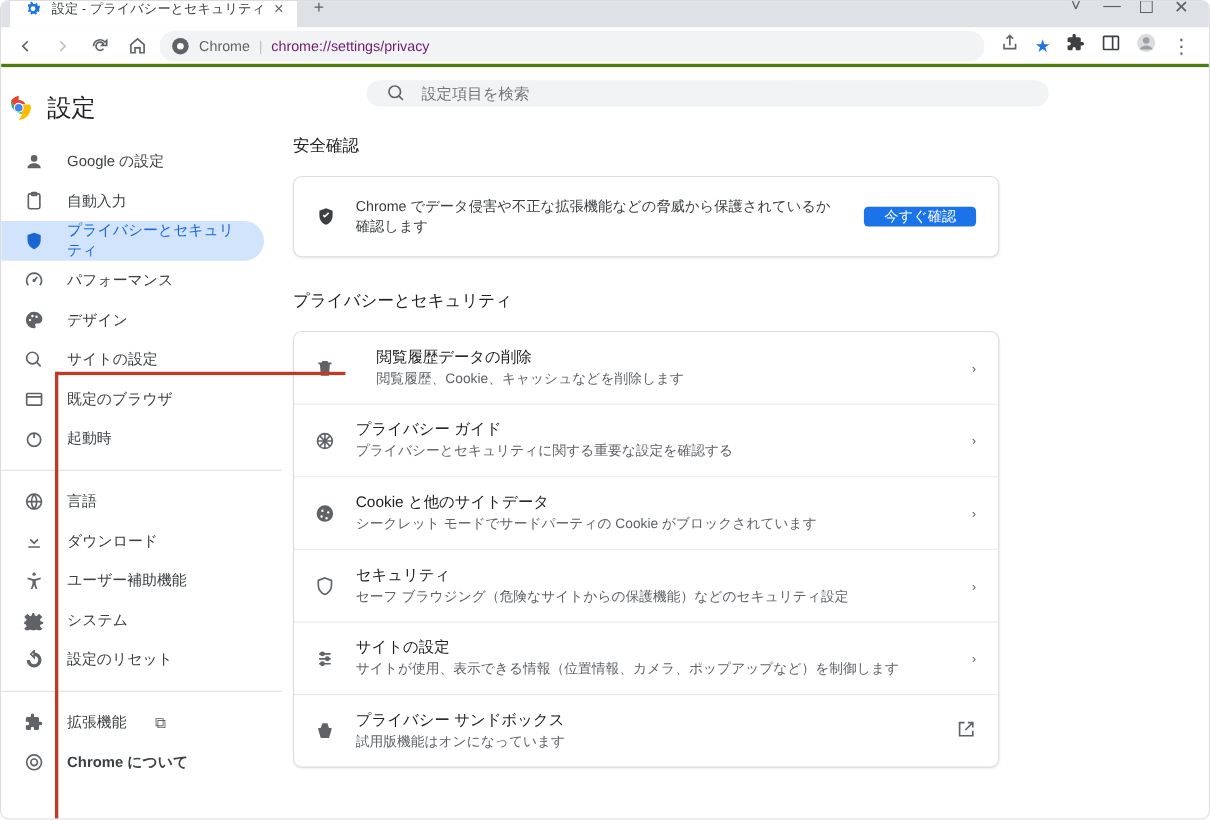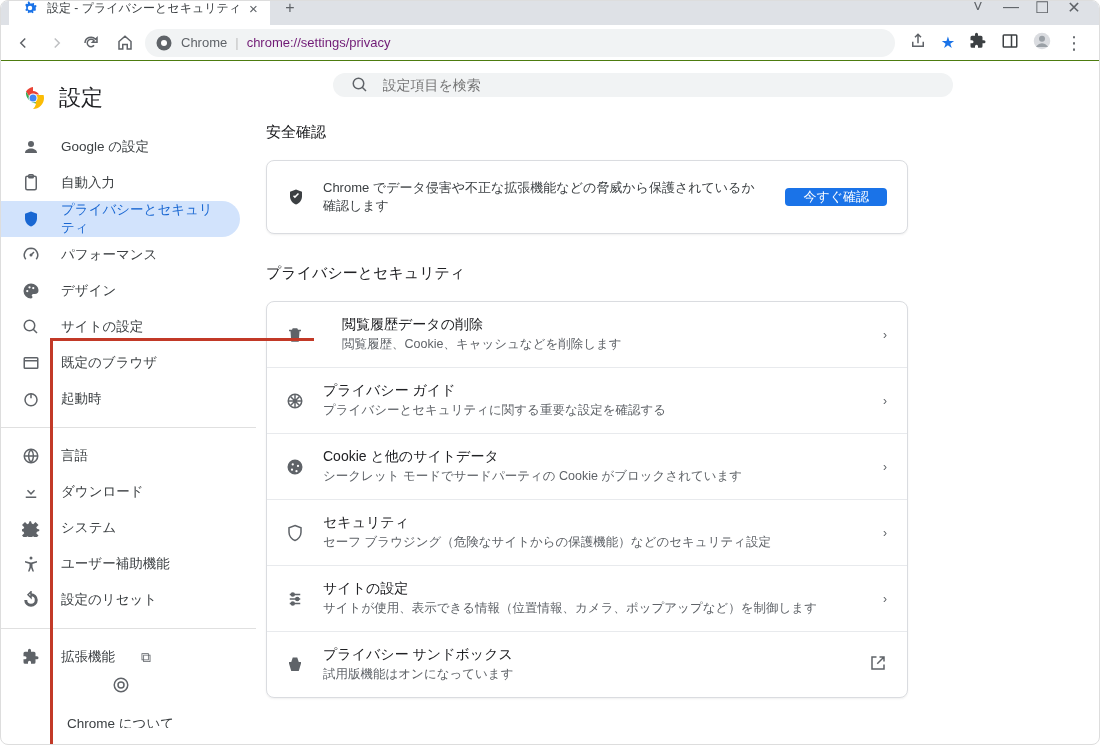--- a/index.html
+++ b/index.html
@@ -3,38 +3,38 @@
 <meta charset="utf-8">
 <style>
 * { box-sizing: border-box; margin: 0; padding: 0; font-family: "Segoe UI", Arial, sans-serif; }
 body { width: 1100px; height: 745px; background: #fff; overflow: hidden; position: relative; border: 1px solid #ddd; border-radius: 8px; }
 .titlebar { height: 24px; display: flex; align-items: flex-end; background: #dee1e6; }
 .tab { height: 34px; margin-left: 8px; background: #fff; border-radius: 8px 8px 0 0; display: flex; align-items: center; padding: 0 12px; min-width: 220px; font-size: 12px; color: #3c4043; gap: 8px; }
 .tab-close { margin-left: auto; color: #5f6368; font-size: 15px; }
 .newtab { width: 28px; height: 28px; display: flex; align-items: center; justify-content: center; color: #5f6368; margin-left: 6px; font-size: 16px; margin-bottom: 3px; }
 .wincontrols { margin-left: auto; display: flex; gap: 18px; padding: 0 18px 8px 0; color: #5f6368; }
 .wincontrols span { width: 14px; text-align: center; }
-.toolbar { height: 36px; display: flex; align-items: center; padding: 0 8px; gap: 6px; background: #fff; border-bottom: 1px solid #4d7c0f; }
+.toolbar { height: 36px; display: flex; align-items: center; padding: 0 8px; gap: 6px; background: #fff; border-bottom: 3px solid #4d7c0f; }
 .tb-btn { width: 28px; height: 28px; display: flex; align-items: center; justify-content: center; color: #5f6368; border-radius: 50%; }
 .addr-wrap { flex: 1; display: flex; align-items: center; height: 28px; background: #f1f3f4; border-radius: 14px; padding: 0 10px; font-size: 13px; color: #5f6368; gap: 8px; }
 .addr-sep { color: #c0c0c0; }
 .addr-url { color: #701a75; }
 .tb-icons { display: flex; align-items: center; gap: 14px; padding: 0 8px; color: #5f6368; }
 .tb-icons .star { color: #1a73e8; }
 .content { display: flex; height: calc(100% - 76px); }
 .sidebar { width: 255px; padding-top: 12px; overflow-y: auto; }
-.side-head { display: flex; align-items: center; gap: 14px; padding: 10px 20px 16px; }
+.side-head { display: flex; align-items: center; gap: 14px; padding: 10px 4px 16px; }
 .side-head h1 { font-size: 22px; font-weight: 400; color: #202124; }
 .chrome-logo { width: 24px; height: 24px; }
 .side-item { display: flex; align-items: center; gap: 20px; padding: 0 20px; height: 36px; font-size: 13.5px; color: #3c4043; border-radius: 0 18px 18px 0; margin-right: 16px; cursor: pointer; }
 .side-item.selected { background: #d2e3fc; color: #1967d2; }
 .side-item.selected svg, .side-item.selected .icon { color: #1967d2; }
 .side-item .icon { width: 20px; height: 20px; display: flex; align-items: center; justify-content: center; color: #5f6368; flex: none; }
 .side-divider { height: 1px; background: #e0e0e0; margin: 10px 0; }
-.side-item.bold { font-weight: 400; flex-direction: column; }
+.side-item.bold { font-weight: 700; }
 .open-icon { margin-left: 6px; font-size: 14px; color: #5f6368;}
 .main { flex: 1; padding: 12px 80px 20px 10px; overflow-y: auto; }
 .search-wrap { height: 24px; background: #f1f3f4; border-radius: 20px; display: flex; align-items: center; padding: 0 18px; gap: 14px; color: #5f6368; width: 620px; margin: 0 auto 26px; }
 .search-wrap input { border: none; background: transparent; font-size: 14px; flex: 1; outline: none; }
 .section-title { font-size: 15px; font-weight: 500; color: #202124; margin-bottom: 18px; margin-left: 0;}
 .card { border: 1px solid #dadce0; border-radius: 8px; background: #fff; width: 642px; box-shadow: 0 1px 2px rgba(60,64,67,.08); margin-bottom: 30px; }
 .safety-card { display: flex; align-items: center; padding: 18px 20px; gap: 18px; }
 .safety-card .txt { flex: 1; font-size: 13px; color: #3c4043; }
 .btn-primary { background: #1a73e8; color: #fff; font-size: 13px; padding: 0 18px; border-radius: 4px; border: none; cursor: pointer; }
 .row { display: flex; align-items: center; padding: 14px 20px 14px 18px; gap: 18px; border-top: 1px solid #e8eaed; cursor: pointer; }
@@ -224,33 +224,33 @@
           <span class="icon">
             <svg viewBox="0 0 24 24" fill="currentColor">
               <path d="M12 3v10l-4-4-1.4 1.4L12 16l5.4-5.6L16 9l-4 4V3h0zM5 18h14v2H5z"></path>
             </svg>
           </span>
           <span>ダウンロード</span>
         </div>
         <div class="side-item">
           <span class="icon">
             <svg viewBox="0 0 24 24" fill="currentColor">
-              <path d="M22 8l-4-4-3 3-2-1-1-3h-2l-1 3-2 1-3-3-4 4 3 3-1 2-3 1v2l3 1 1 2-3 3 4 4 3-3 2 1 1 3h2l1-3 2-1 3 3 4-4-3-3 1-2 3-1v-2l-3-1-1-2 3-3z"></path>
-            </svg>
-          </span>
-          <span>システム</span>
-        </div>
-        <div class="side-item">
-          <span class="icon">
-            <svg viewBox="0 0 24 24" fill="currentColor">
               <circle cx="12" cy="4" r="2"></circle>
               <path d="M4 8l8 2 8-2v2l-6 2v4l2 6h-2l-2-5-2 5H8l2-6v-4L4 10z"></path>
             </svg>
           </span>
           <span>ユーザー補助機能</span>
+        </div>
+        <div class="side-item">
+          <span class="icon">
+            <svg viewBox="0 0 24 24" fill="currentColor">
+              <path d="M22 8l-4-4-3 3-2-1-1-3h-2l-1 3-2 1-3-3-4 4 3 3-1 2-3 1v2l3 1 1 2-3 3 4 4 3-3 2 1 1 3h2l1-3 2-1 3 3 4-4-3-3 1-2 3-1v-2l-3-1-1-2 3-3z"></path>
+            </svg>
+          </span>
+          <span>システム</span>
         </div>
         <div class="side-item">
           <span class="icon">
             <svg viewBox="0 0 24 24" fill="none" stroke="currentColor" stroke-width="2">
               <path d="M4 12a8 8 0 108-8V1L8 5l4 4V6a6 6 0 11-6 6"></path>
             </svg>
           </span>
           <span>設定のリセット</span>
         </div>
       </div>

